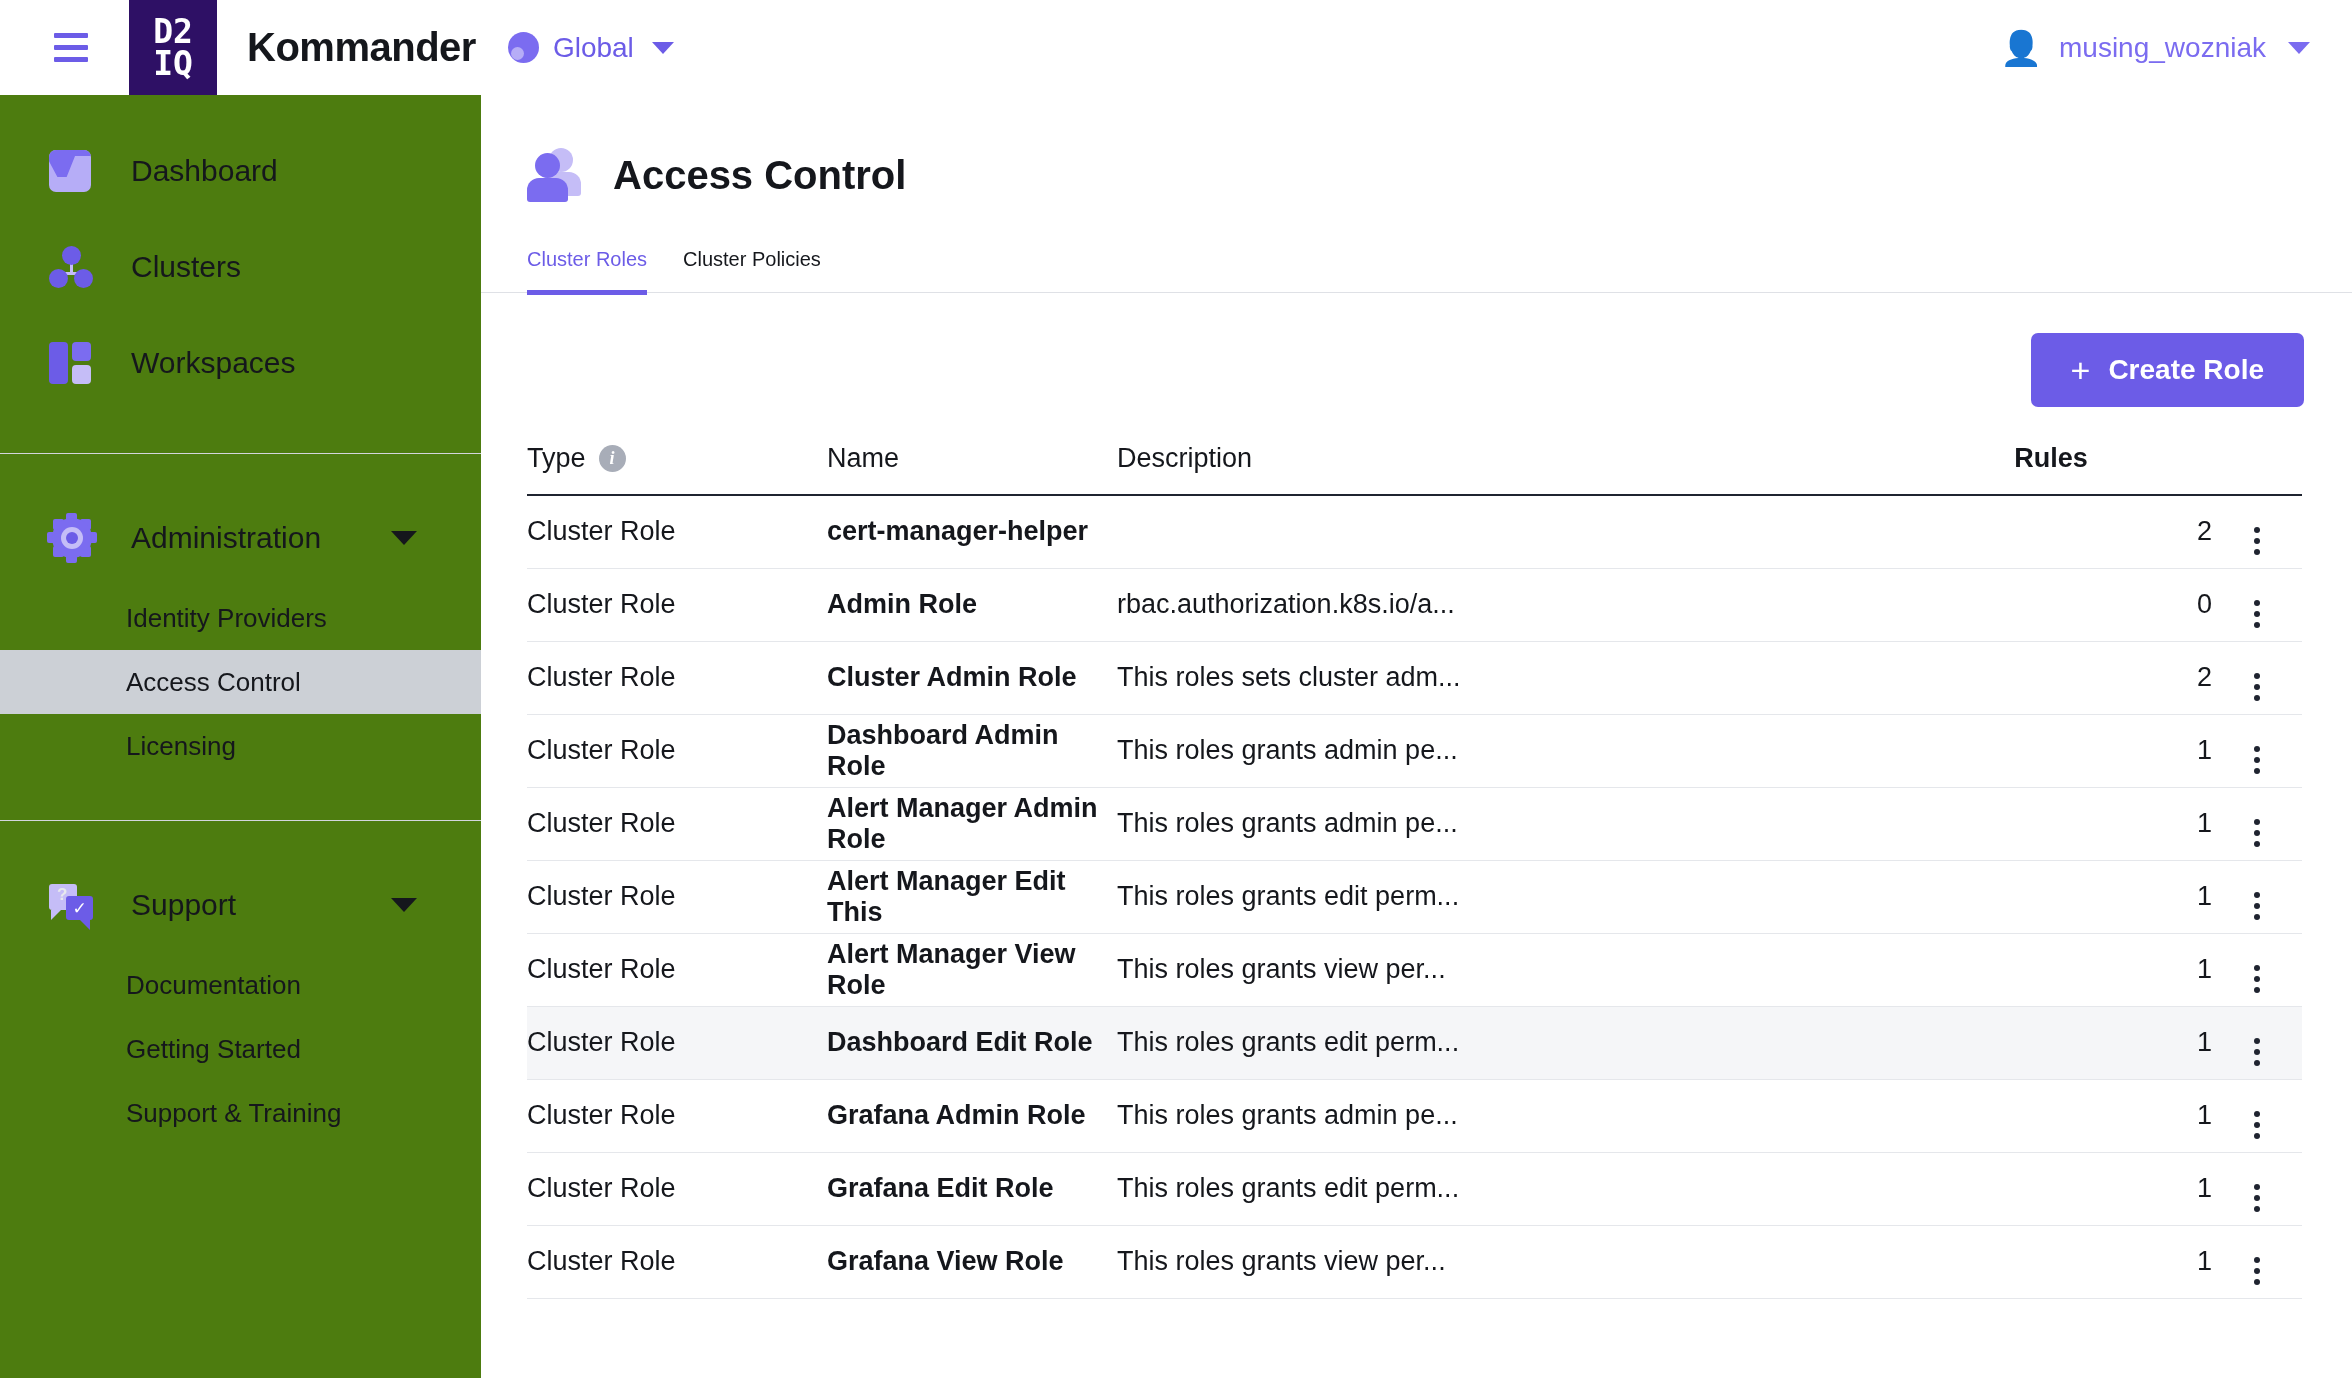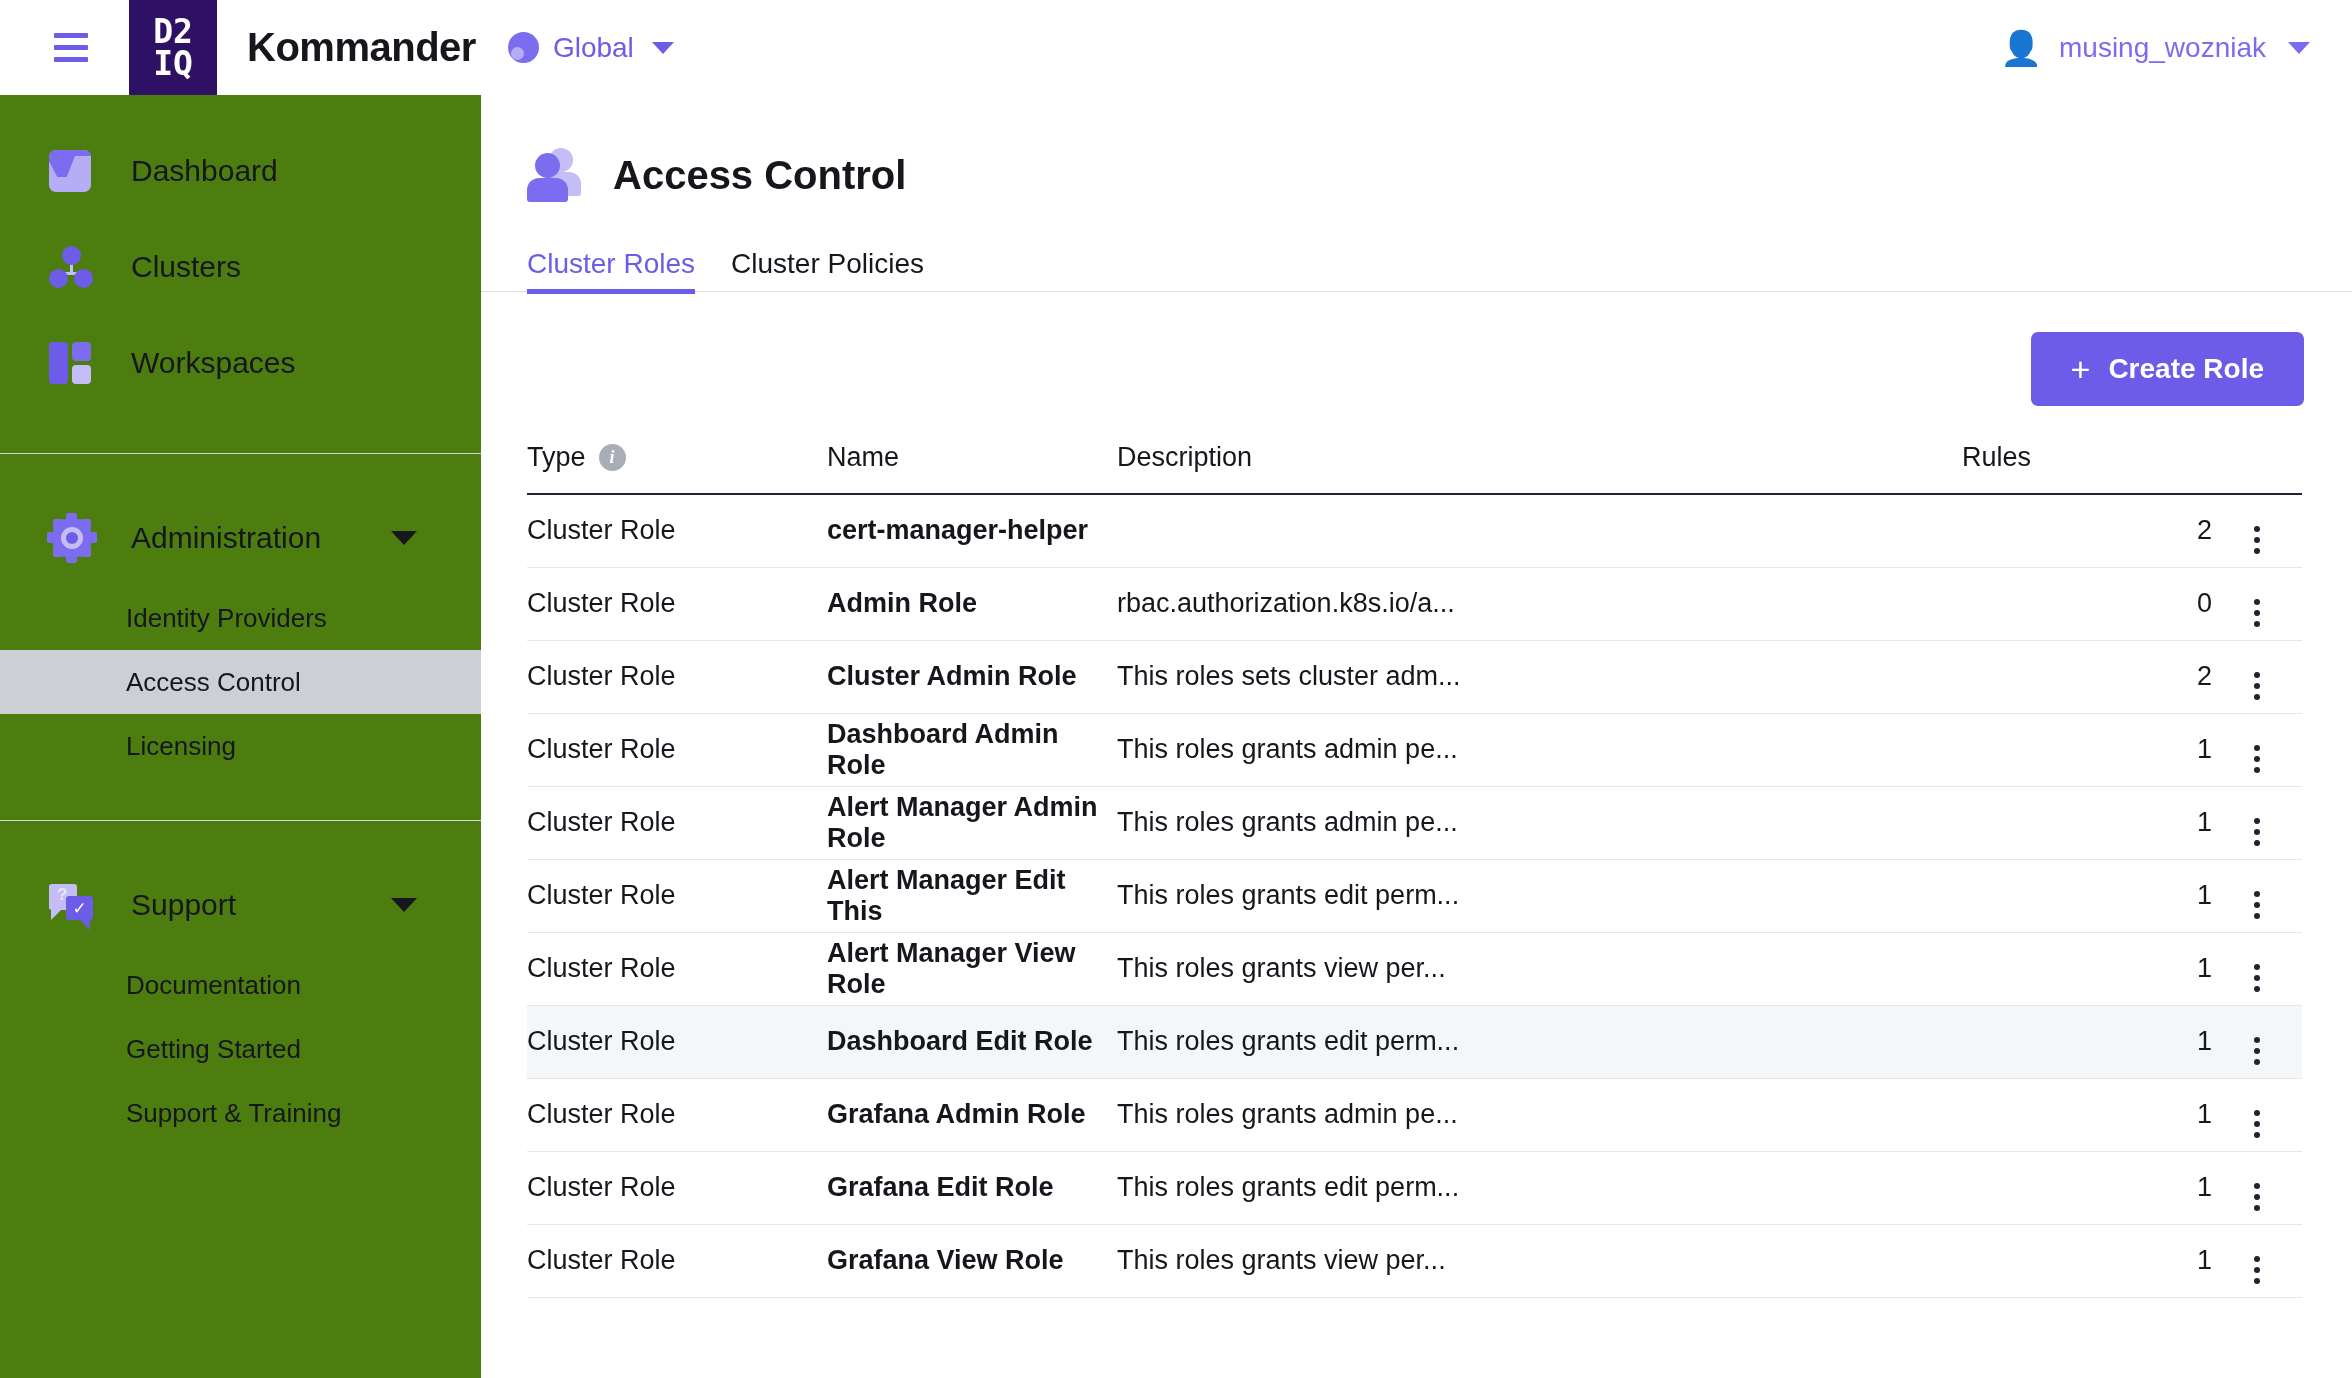--- a/index.html
+++ b/index.html
@@ -171,40 +171,40 @@
   .page-icon .body-b { position:absolute; left:16px; top:24px; width:38px; height:24px; border-radius:12px 12px 3px 3px; background:#c5bdf7;}
   .page-icon .head-f { position:absolute; left:8px; top:5px; width:25px; height:25px; border-radius:50%; background:#7b6cf0;}
   .page-icon .body-f { position:absolute; left:0px; top:30px; width:41px; height:24px; border-radius:12px 12px 3px 3px; background:#7b6cf0;}
   .page-title { font-size: 40px; font-weight: 700; color:#15171c; margin-left: 32px; }
 
   .tabs {
     display:flex; gap: 36px; padding-left: 46px; margin-top: 46px;
     border-bottom: 1px solid #dfe1e6;
   }
   .tab {
-    font-size: 28px; color:#15171c; padding-bottom: 9px; cursor:pointer;
+    font-size: 20px; color:#15171c; padding-bottom: 19px; cursor:pointer;
     border-bottom: 5px solid transparent; margin-bottom:-3px;
   }
   .tab.active { color:#6c5ce7; border-bottom-color:#6c5ce7; }
 
   .toolbar { display:flex; justify-content:flex-end; padding: 40px 48px 0 0; }
   .btn-create {
     background:#6c5ce7; color:#fff; border:none; border-radius:7px;
     height: 74px; padding: 0 40px; font-size:28px; font-weight:700;
     display:flex; align-items:center; gap:18px; cursor:pointer;
     font-family:"Liberation Sans", sans-serif;
   }
   .btn-plus { font-size:34px; font-weight:400; line-height:1; }
 
   table.roles { width: 1775px; margin-left: 46px; margin-top: 36px; border-collapse: collapse; table-layout: fixed; }
   table.roles th {
     text-align:left; font-size:27px; font-weight:400; color:#15171c;
     padding: 0 0 20px 0; border-bottom: 2px solid #1f2430;
   }
-  table.roles th.rules-h { text-align:left; padding-right: 72px; }
+  table.roles th.rules-h { text-align:center; padding-right: 72px; font-weight: bold; }
   table.roles td {
     font-size:27px; color:#15171c; height: 73px; border-bottom:1px solid #e5e7eb;
     vertical-align: middle;
   }
   td.c-name { font-weight: 700; }
   td.c-rules { text-align:right; padding-right: 0; }
   td.c-menu { text-align:center; width: 90px; }
   .col-type { width: 300px; }
   .col-name { width: 290px; }
   .col-desc { width: 845px; }

